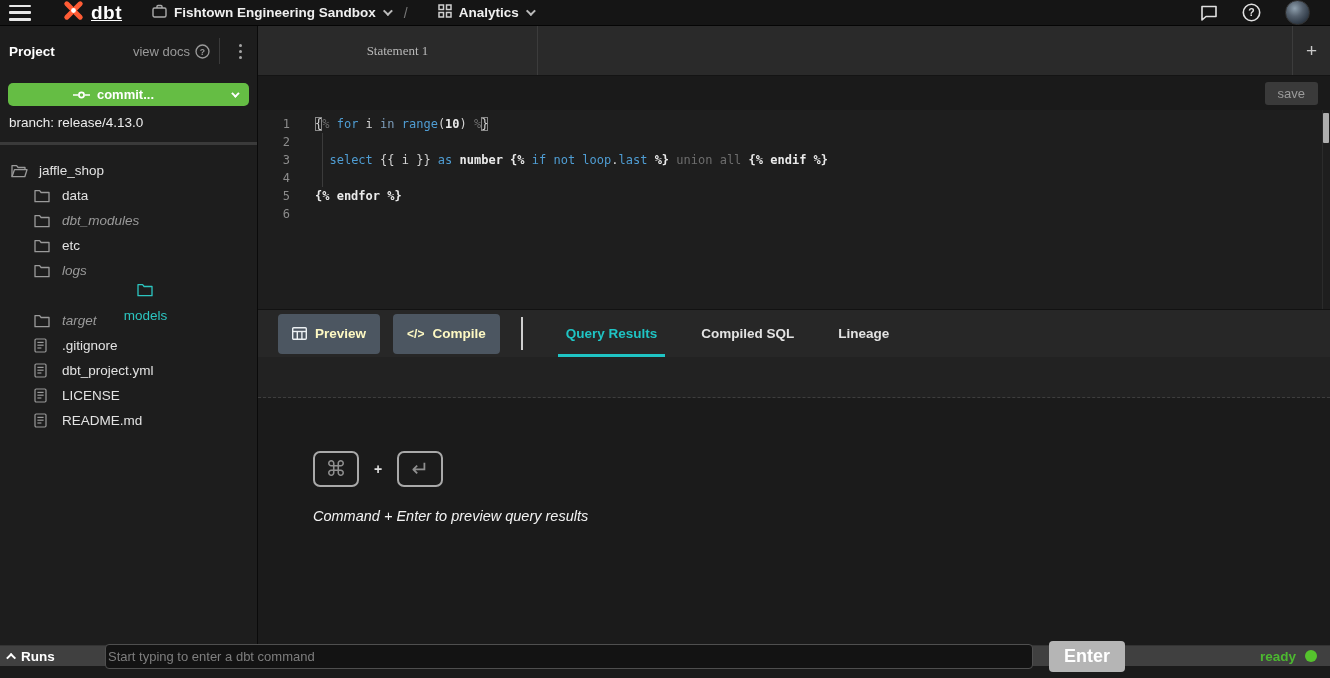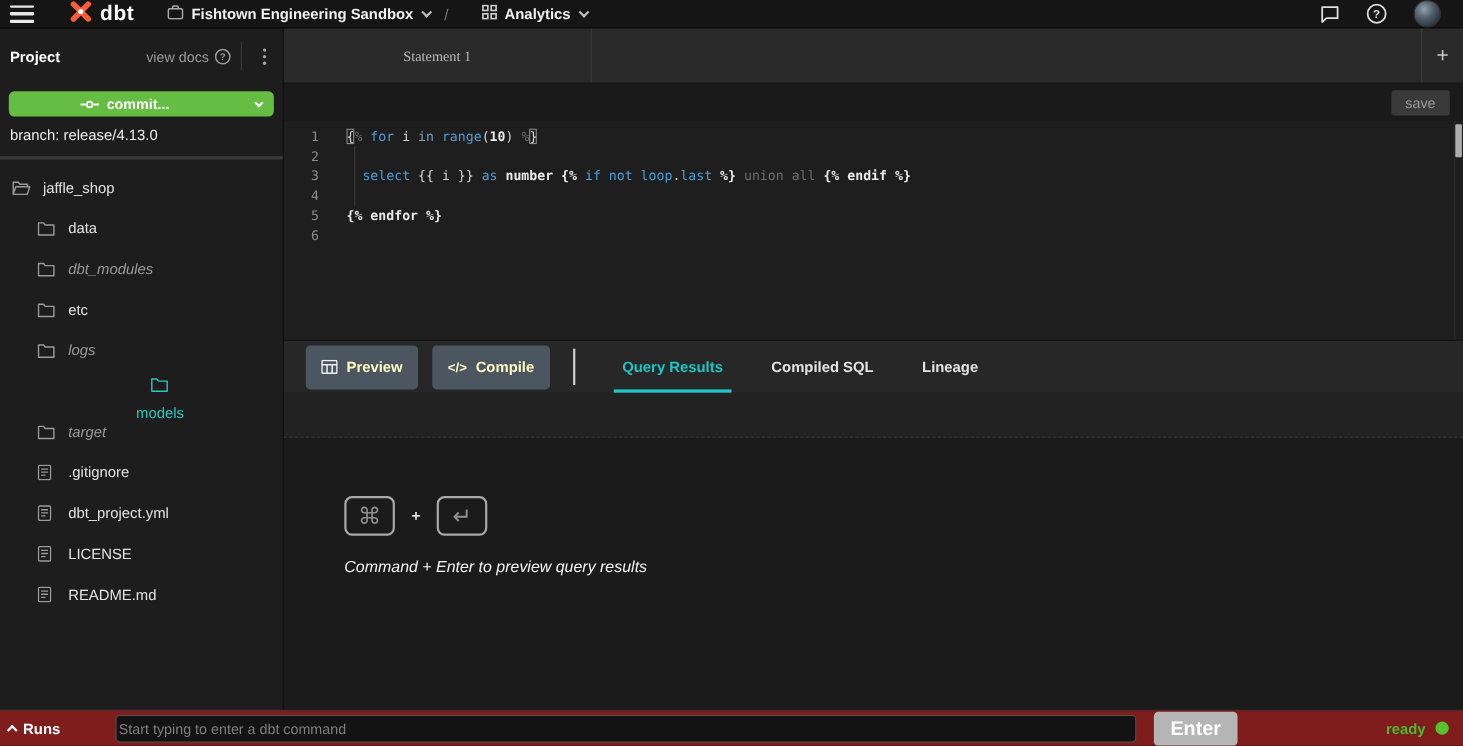--- a/index.html
+++ b/index.html
@@ -4,21 +4,21 @@
 <style>
   * { margin:0; padding:0; box-sizing:border-box; }
   html,body { width:1330px; height:678px; overflow:hidden; }
   body { font-family:"Liberation Sans", sans-serif; background:#1b1b1b; color:#ddd; }
 
   
   .topbar { height:26px; background:#151515; display:flex; align-items:center; border-bottom:1px solid #050505; }
   .hamburger { width:22px; height:16px; margin-left:9px; display:flex; flex-direction:column; justify-content:space-between; cursor:pointer; }
   .hamburger span { height:2.5px; background:#e8e8e8; border-radius:1px; }
   .logo { display:flex; align-items:center; gap:5px; margin-left:30px; }
-  .logo-text { font-size:19px; font-weight:bold; color:#fff; letter-spacing:0.5px; }
+  .logo-text { font-size:19px; font-weight:bold; color:#fff; letter-spacing:0.5px;text-decoration:underline; }
   .nav-crumb { display:flex; align-items:center; gap:7px; margin-left:30px; font-size:13.5px; font-weight:bold; color:#f0f0f0; cursor:pointer; }
   .nav-sep { color:#777; margin-left:14px; font-size:14px; }
   .chev { width:7px; height:7px; border-right:2px solid #bbb; border-bottom:2px solid #bbb; transform:rotate(45deg) translateY(-2px); display:inline-block; }
   .top-right { margin-left:auto; display:flex; align-items:center; gap:24px; margin-right:20px; }
   .icon-btn { cursor:pointer; display:flex; align-items:center; }
   .avatar { width:25px; height:25px; border-radius:50%; background:radial-gradient(circle at 38% 32%, #8fa0ae 0%, #55616e 38%, #222c38 85%); border:1px solid #333; cursor:pointer; }
 
   
   .app { display:flex; height:619px; }
   .sidebar { width:258px; background:#1d1d1d; border-right:1px solid #0a0a0a; flex:none; }
@@ -31,21 +31,21 @@
   .vdivider { width:1px; height:26px; background:#3a3a3a; margin:0 9px; }
   .kebab { width:22px; display:flex; flex-direction:column; align-items:center; gap:3px; cursor:pointer; padding:4px 0; }
   .kebab i { width:3px; height:3px; border-radius:50%; background:#a5a5a5; }
   .commit-btn { margin:7px 8px 0 8px; height:23px; border-radius:5px; display:flex; align-items:stretch; color:#fff; font-weight:bold; font-size:13px; cursor:pointer; overflow:hidden; }
   .commit-main { flex:1; display:flex; align-items:center; justify-content:center; gap:7px; }
   .commit-caret { width:30px; display:flex; align-items:center; justify-content:center; }
   .commit-caret .chev { border-color:#fff; width:6px; height:6px; }
   .branch-row { padding:9px 9px 12px 9px; font-size:13.5px; color:#ececec; border-bottom:3px solid #3a3a3a; }
   .tree { padding-top:13px; }
   .tree-item { height:25px; display:flex; align-items:center; gap:11px; padding-left:11px; font-size:13.5px; color:#e2e2e2; cursor:pointer; }
-  .tree-item.child { padding-left:34px;margin-top:12px; }
+  .tree-item.child { padding-left:34px; }
   .tree-item.italic { font-style:italic; color:#9a9a9a; }
   .tree-item.active { color:#2cc5c0;flex-direction:column; }
   .ticon { display:flex; align-items:center; width:17px; flex:none; }
 
   
   .tabbar { height:50px; background:#2a2a2a; display:flex; align-items:stretch; border-bottom:1px solid #141414; }
   .tab { width:280px; display:flex; align-items:center; justify-content:center; font-size:13px; color:#b8b8b8; border-right:1px solid #3c3c3c; cursor:pointer;font-family:Liberation Serif, serif; }
   .tab-plus { margin-left:auto; width:38px; border-left:1px solid #3c3c3c; display:flex; align-items:center; justify-content:center; color:#c9c9c9; font-size:19px; cursor:pointer; }
   .editor-toolbar { height:34px; background:#1a1a1a; display:flex; align-items:center; justify-content:flex-end; padding-right:12px; }
   .save-btn { background:#3a3a3a; color:#9b9b9b; font-size:13px; padding:4px 13px; border-radius:3px; cursor:pointer; }
@@ -75,21 +75,21 @@
   .rtab.active { color:#1fc4c4; }
   .rtab.active::after { content:""; position:absolute; left:14px; right:14px; bottom:0; height:3px; background:#1fc4c4; }
   .results-toolbar { height:41px; background:#222222; border-bottom:1px dashed #3e3e3e; }
   .results-body { flex:1; background:#1b1b1b; padding:53px 0 0 55px; }
   .keys-row { display:flex; align-items:center; gap:15px; }
   .key { width:46px; height:36px; border:2px solid #a9a9a9; border-radius:7px; display:flex; align-items:center; justify-content:center; color:#8f8f8f; font-size:21px; background:transparent; }
   .key-plus { color:#e0e0e0; font-size:14px; font-weight:bold; }
   .kbd-hint { margin-top:21px; font-style:italic; font-size:14.5px; color:#f2f2f2; }
 
   
-  .bottombar { height:33px; background:#7f1d1d; border-top:1px solid #333; display:flex; align-items:center; }
+  .bottombar { height:21px; background:#404040; border-top:1px solid #333; display:flex; align-items:center; }
   .runs { margin-left:9px; display:flex; align-items:center; gap:5px; font-size:13.5px; font-weight:bold; color:#fff; cursor:pointer; width:96px; }
   .chev-up { width:7px; height:7px; border-left:2.5px solid #fff; border-top:2.5px solid #fff; transform:rotate(45deg) translateY(2px); display:inline-block; }
   .cmd-input { width:928px; height:25px; background:#131313; border:1px solid #4f4f4f; border-radius:4px; color:#cfcfcf; padding:0 2px; font-size:13px; font-family:"Liberation Sans",sans-serif; outline:none; }
   .cmd-input::placeholder { color:#7e7e7e; }
   .enter-btn { margin-left:16px; background:#b5b5b5; color:#fff; font-weight:bold; font-size:18px; padding:5px 15px; border-radius:4px; border:none; cursor:pointer; font-family:"Liberation Sans",sans-serif; }
   .status { margin-left:auto; margin-right:13px; display:flex; align-items:center; gap:9px; font-size:13.5px; font-weight:bold; color:#4cb830; }
   .status-dot { width:12px; height:12px; border-radius:50%; background:#55c22d; }
 </style>
 </head>
 <body>

